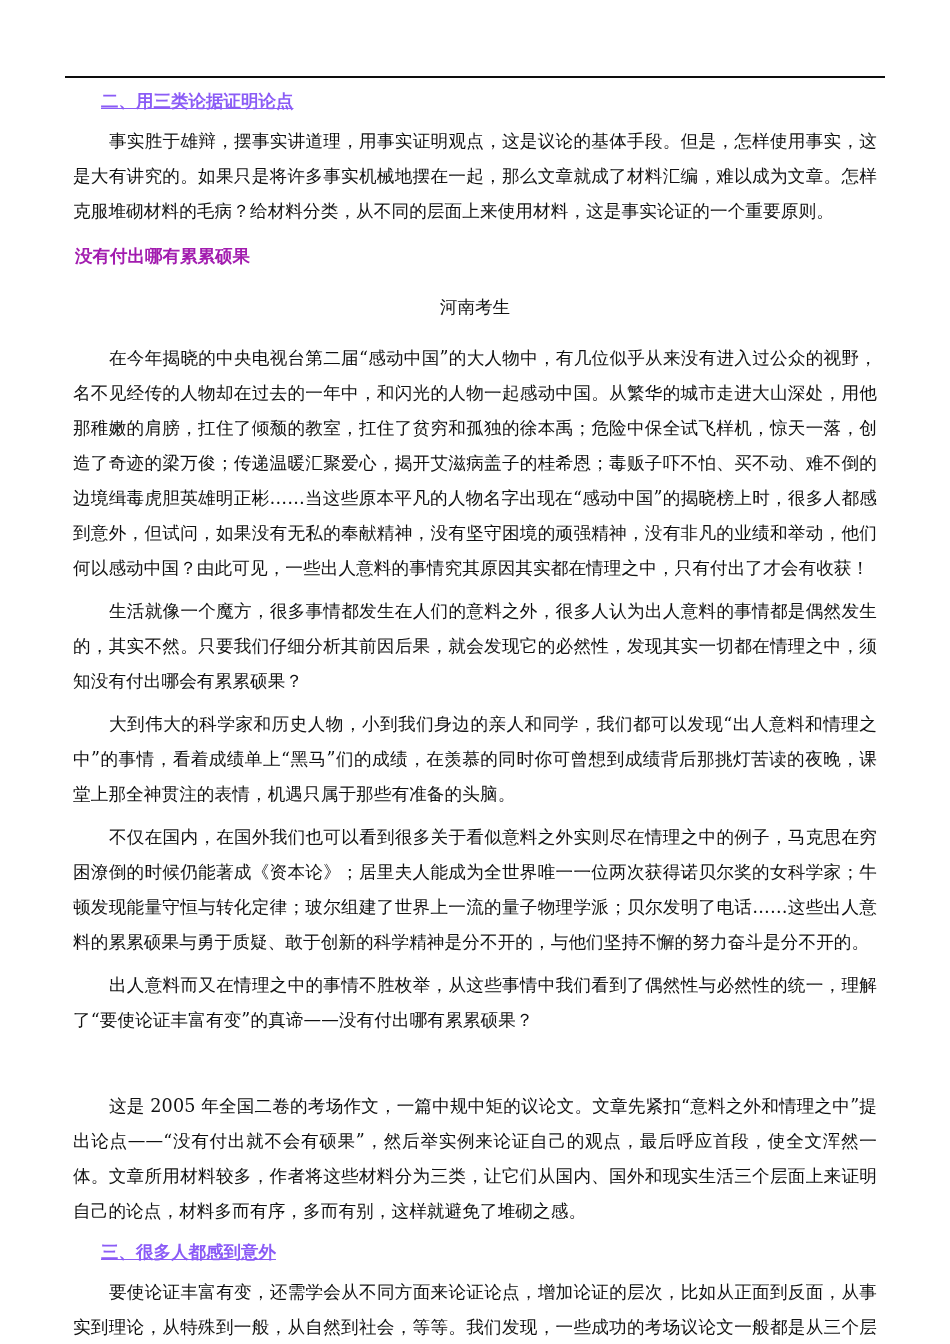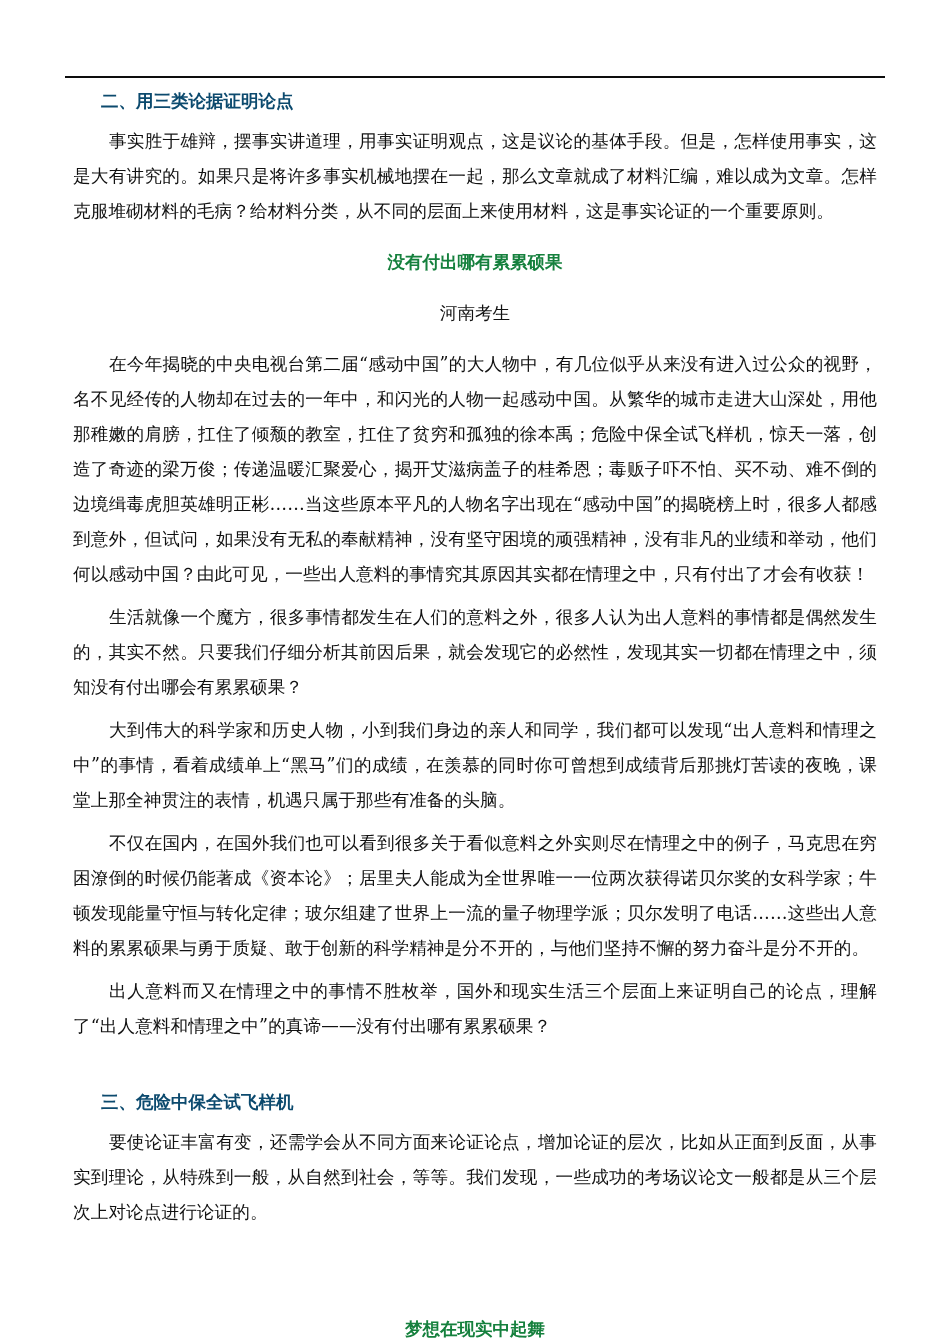--- a/index.html
+++ b/index.html
@@ -38,40 +38,41 @@
     padding: 0;
   }
   .sec-heading {
     font-family: "DejaVu Sans", "Liberation Sans", sans-serif;
     font-weight: bold;
     font-size: 17.5px;
     line-height: 30px;
     margin: 0 0 2px 0;
     text-indent: 36px;
     letter-spacing: 0px;
-    color: #0c4a6e;
+    color: #8b5cf6;
+    text-decoration: underline;
   }
   p.body-text {
     font-size: 17.6px;
     line-height: 35px;
     margin: 8px;
     text-align: justify;
     text-justify: inter-ideograph;
     text-indent: 36px;
     color: #111111;
     letter-spacing: 0.1px;
   }
   .essay-title {
     font-family: "DejaVu Sans", "Liberation Sans", sans-serif;
     font-weight: bold;
     font-size: 17.5px;
     line-height: 35px;
-    text-align: center;
-    margin: 16px;
-    color: #15803d;
+    text-align: left;
+    margin: 10px;
+    color: #a21caf;
   }
   .essay-author {
     font-size: 17.6px;
     line-height: 35px;
     text-align: center;
     margin: 16px;
     color: #111111;
   }
   .blank-line {
     height: 35px;
@@ -99,26 +100,27 @@
     <div class="essay-author">河南考生</div>
 
     <p class="body-text">在今年揭晓的中央电视台第二届“感动中国”的大人物中，有几位似乎从来没有进入过公众的视野，名不见经传的人物却在过去的一年中，和闪光的人物一起感动中国。从繁华的城市走进大山深处，用他那稚嫩的肩膀，扛住了倾颓的教室，扛住了贫穷和孤独的徐本禹；危险中保全试飞样机，惊天一落，创造了奇迹的梁万俊；传递温暖汇聚爱心，揭开艾滋病盖子的桂希恩；毒贩子吓不怕、买不动、难不倒的边境缉毒虎胆英雄明正彬……当这些原本平凡的人物名字出现在“感动中国”的揭晓榜上时，很多人都感到意外，但试问，如果没有无私的奉献精神，没有坚守困境的顽强精神，没有非凡的业绩和举动，他们何以感动中国？由此可见，一些出人意料的事情究其原因其实都在情理之中，只有付出了才会有收获！</p>
 
     <p class="body-text">生活就像一个魔方，很多事情都发生在人们的意料之外，很多人认为出人意料的事情都是偶然发生的，其实不然。只要我们仔细分析其前因后果，就会发现它的必然性，发现其实一切都在情理之中，须知没有付出哪会有累累硕果？</p>
 
     <p class="body-text">大到伟大的科学家和历史人物，小到我们身边的亲人和同学，我们都可以发现“出人意料和情理之中”的事情，看着成绩单上“黑马”们的成绩，在羡慕的同时你可曾想到成绩背后那挑灯苦读的夜晚，课堂上那全神贯注的表情，机遇只属于那些有准备的头脑。</p>
 
     <p class="body-text">不仅在国内，在国外我们也可以看到很多关于看似意料之外实则尽在情理之中的例子，马克思在穷困潦倒的时候仍能著成《资本论》；居里夫人能成为全世界唯一一位两次获得诺贝尔奖的女科学家；牛顿发现能量守恒与转化定律；玻尔组建了世界上一流的量子物理学派；贝尔发明了电话……这些出人意料的累累硕果与勇于质疑、敢于创新的科学精神是分不开的，与他们坚持不懈的努力奋斗是分不开的。</p>
 
-    <p class="body-text">出人意料而又在情理之中的事情不胜枚举，国外和现实生活三个层面上来证明自己的论点，理解了“出人意料和情理之中”的真谛——没有付出哪有累累硕果？</p>
+    <p class="body-text">出人意料而又在情理之中的事情不胜枚举，从这些事情中我们看到了偶然性与必然性的统一，理解了“要使论证丰富有变”的真谛——没有付出哪有累累硕果？</p>
 
     <div class="blank-line"></div>
 
+    <p class="body-text">这是 2005 年全国二卷的考场作文，一篇中规中矩的议论文。文章先紧扣“意料之外和情理之中”提出论点——“没有付出就不会有硕果”，然后举实例来论证自己的观点，最后呼应首段，使全文浑然一体。文章所用材料较多，作者将这些材料分为三类，让它们从国内、国外和现实生活三个层面上来证明自己的论点，材料多而有序，多而有别，这样就避免了堆砌之感。</p>
 
-    <h2 class="sec-heading">三、危险中保全试飞样机</h2>
+    <h2 class="sec-heading">三、很多人都感到意外</h2>
 
     <p class="body-text">要使论证丰富有变，还需学会从不同方面来论证论点，增加论证的层次，比如从正面到反面，从事实到理论，从特殊到一般，从自然到社会，等等。我们发现，一些成功的考场议论文一般都是从三个层次上对论点进行论证的。</p>
 
     <div class="blank-line tall"></div>
 
     <h3 class="essay-title">梦想在现实中起舞</h3>
 
   </div>
 </div>
 

